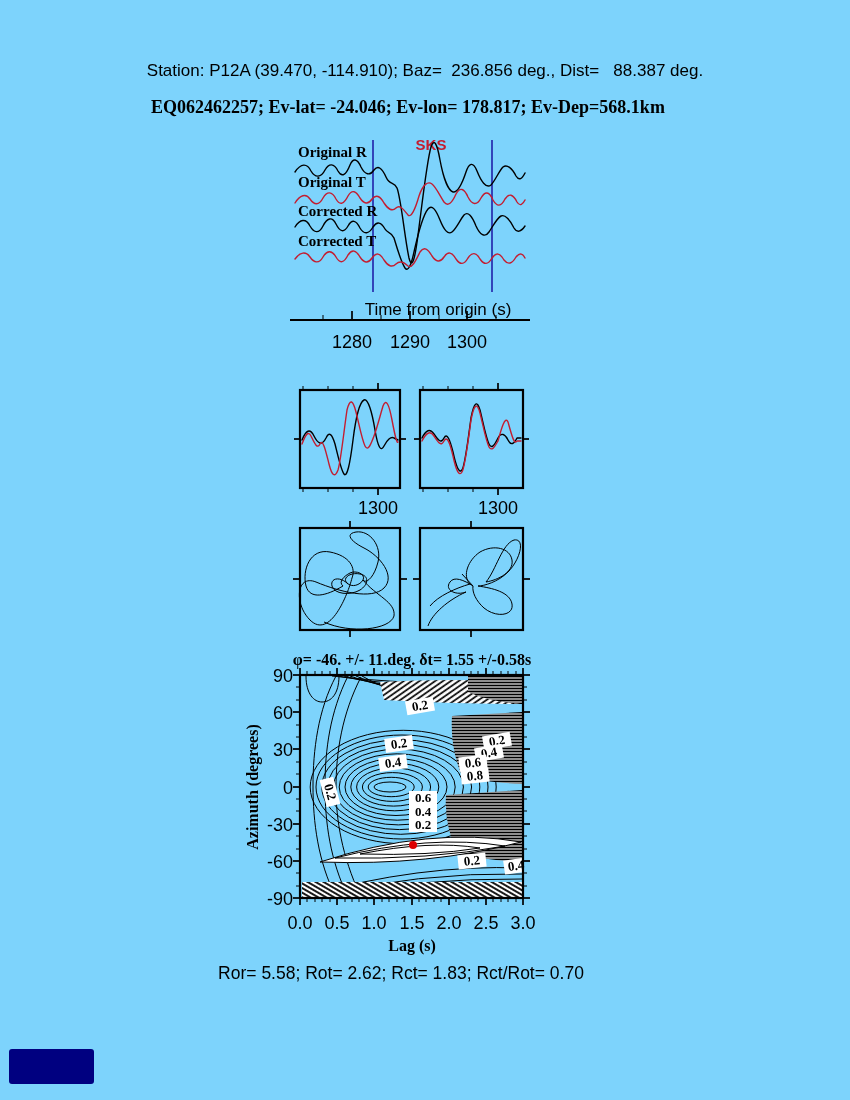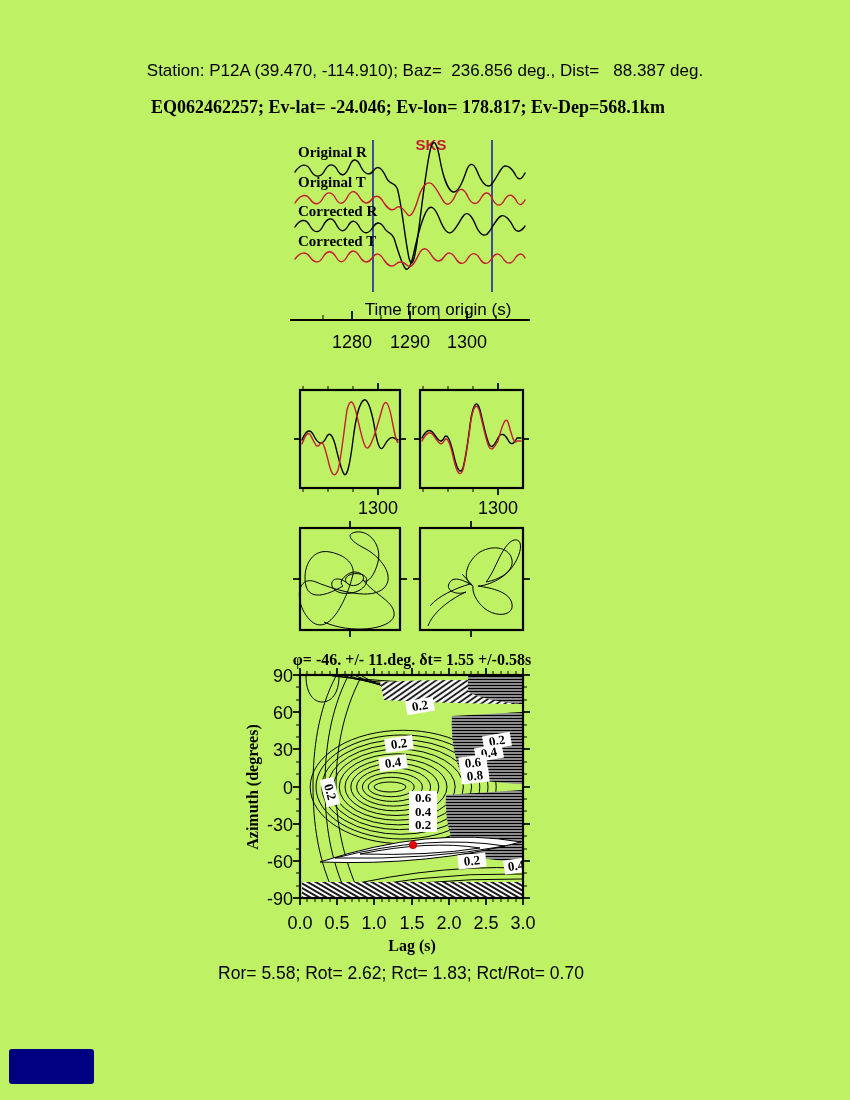--- a/index.html
+++ b/index.html
@@ -1,16 +1,16 @@
 <!DOCTYPE html>
 <html><head>
 <meta charset="utf-8">
 <style>
   html,body{margin:0;padding:0;background:#ffffff;}
-  #page{position:relative;width:850px;height:1100px;background:#bef264;overflow:hidden;}
+  #page{position:relative;width:850px;height:1100px;background:#7dd3fc;overflow:hidden;}
   svg{position:absolute;top:0;left:0;}
   .t-sans{font-family:"Liberation Sans",sans-serif;fill:#000;}
   .t-serifb{font-family:"Liberation Serif",serif;font-weight:bold;fill:#000;}
   .t-sansb{font-family:"Liberation Sans",sans-serif;font-weight:bold;}
   .pre{white-space:pre;}
   .trace{fill:none;stroke-width:1.4;stroke-linecap:round;stroke-linejoin:round;}
   .cline{fill:none;stroke:#000;stroke-width:1;}
   .chip{fill:#ffffff;}
   .chiptext{font-family:"Liberation Serif",serif;font-weight:bold;font-size:13px;fill:#000;}
 </style>

